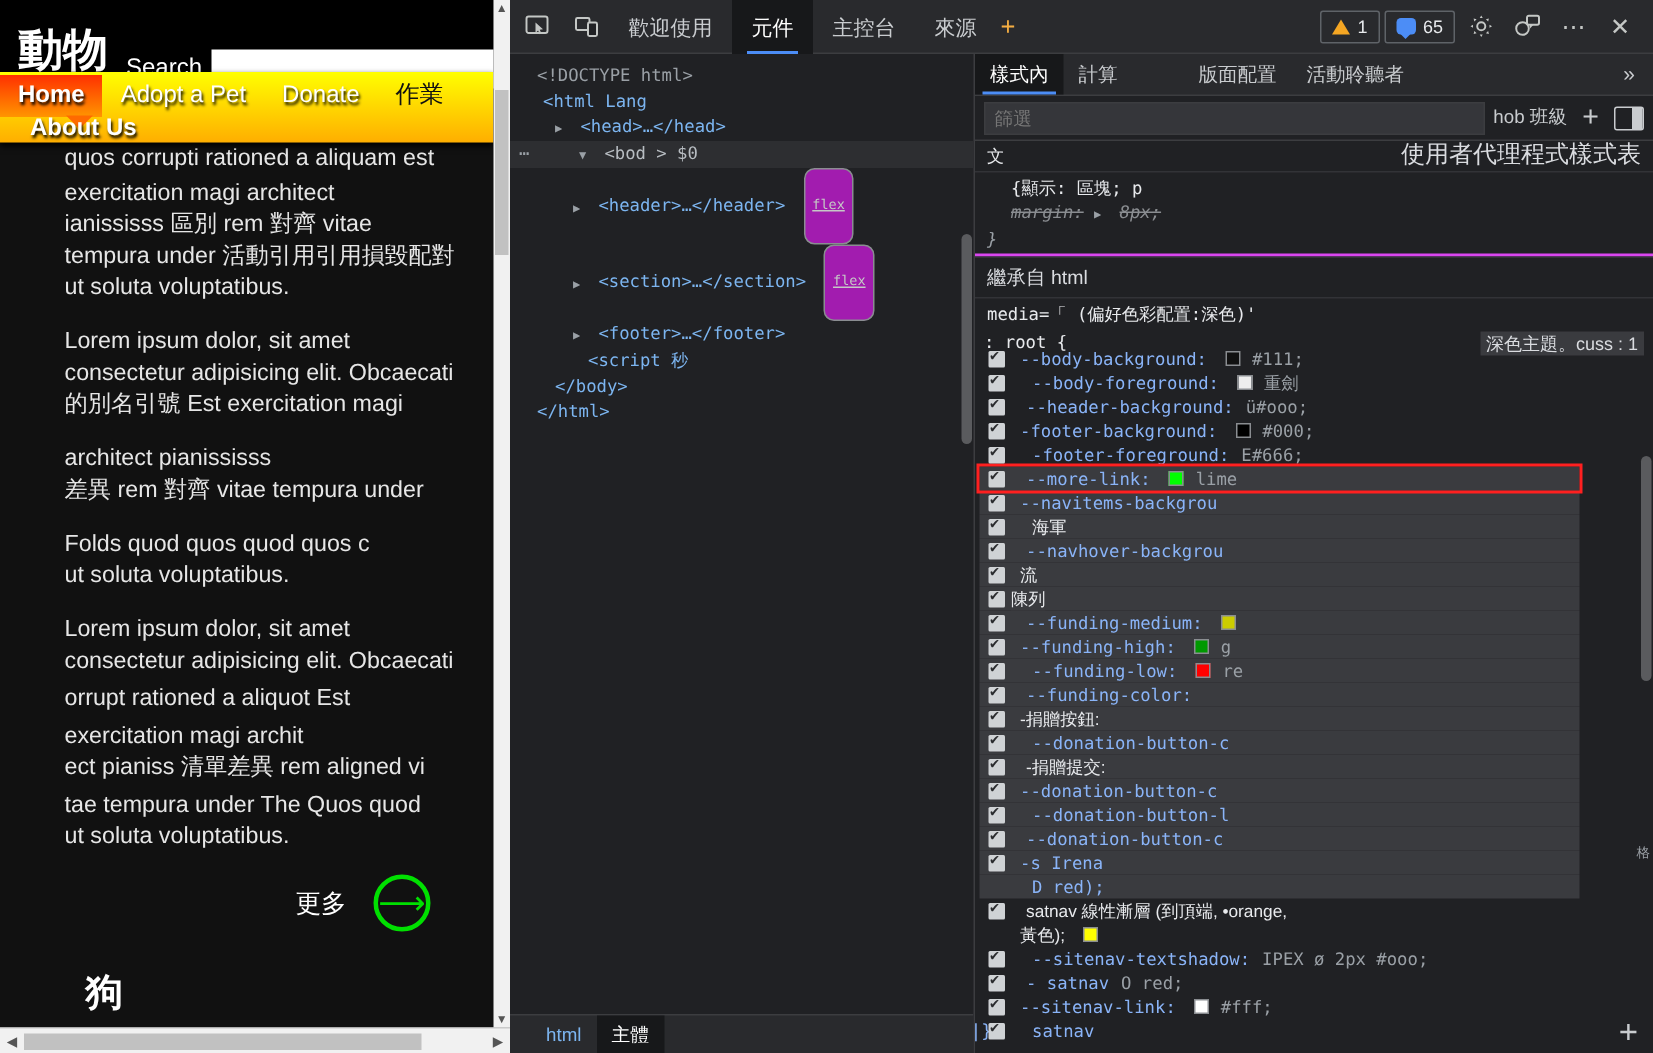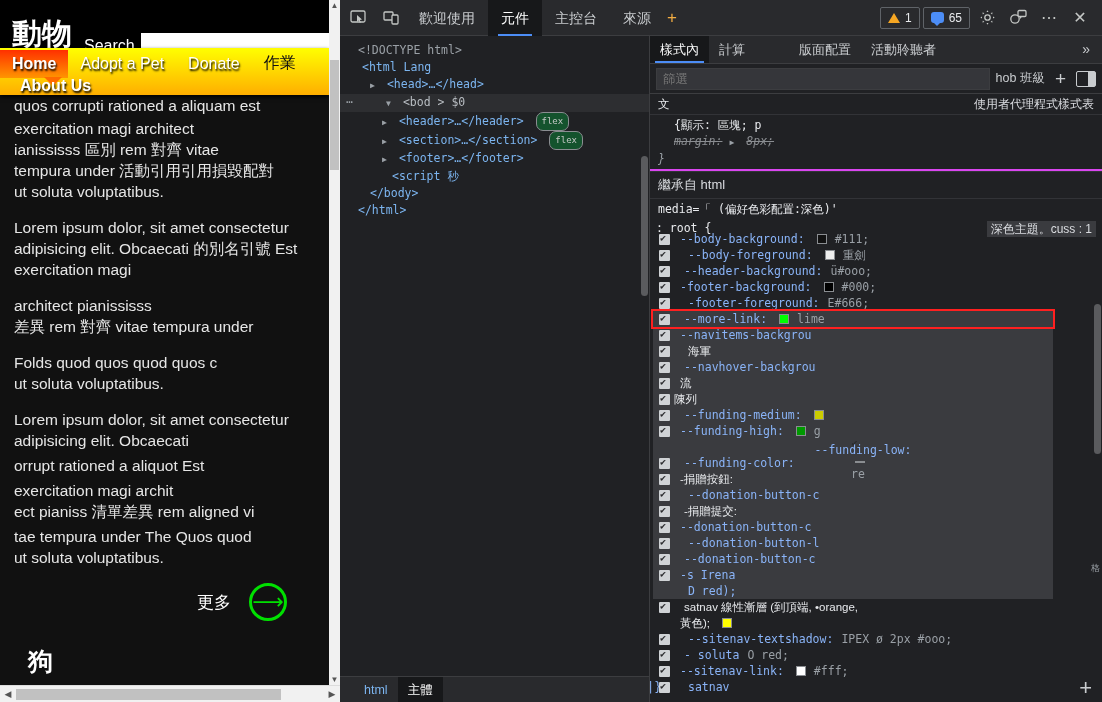--- a/index.html
+++ b/index.html
@@ -59,21 +59,21 @@
     position: absolute; left: 20px; top: 29px;
     color: #fff; font-size: 16px; font-weight: bold;
     text-shadow: 1px 2px 2px #000; cursor: pointer;
   }
   .nav-caret {
     position: absolute; left: 44px; top: 29px; width: 0; height: 0;
     border-left: 9px solid transparent; border-right: 9px solid transparent;
     border-top: 9px solid #ff6a00;
   }
   .article {
-    padding: 0 14px; color: #e8e8e8;
+    padding: 0 14px; color: #e8e8e8; margin-left: 29px;
   }
   .article p {
     margin: 0 0 15px 0; font-size: 15.5px; line-height: 21px;
     color: #e6e6e6;
   }
   .more-row {
     display: flex; align-items: center; justify-content: flex-end;
     gap: 18px; padding-right: 28px; margin-top: 14px; margin-bottom: 24px;
   }
   .more-text { color: #fff; font-size: 17px; }
@@ -174,22 +174,22 @@
   }
   .dom-line { padding-left: 10px; white-space: nowrap; position: relative; }
   .dom-line.sel { background: #2d2e31; }
   .tagname { color: #7cb5f0; }
   .doctype { color: #9aa0a6; }
   .triangle {
     display: inline-block; width: 10px; color: #9aa0a6; font-size: 8px;
   }
   .flexbadge {
     display: inline-block; border: 1px solid #8a8d91; border-radius: 7px;
-    padding: 0 5px; font-size: 9px; color: #c5c8c6; margin-left: 5px;
-    vertical-align: middle; background: #14532d;
+    padding: 16px 5px; font-size: 9px; color: #c5c8c6; margin-left: 5px;
+    vertical-align: middle; background: #a21caf; text-decoration: underline;
   }
   .ellipsis-dots { position: absolute; left: -14px; color: #9aa0a6; }
   .dollar0 { color: #b8bdc2; }
 
   .dom-vscroll {
     position: absolute; right: 0; top: 0; width: 9px; height: 100%;
     background: transparent;
   }
   .dom-vscroll .thumb {
     position: absolute; left: 1px; top: 120px; width: 7px; height: 140px;
@@ -246,21 +246,21 @@
 
   .css-area {
     position: absolute; left: 0; right: 0; top: 58px; bottom: 28px;
     overflow: hidden; font-family: "DejaVu Sans Mono", monospace;
     font-size: 11.5px; line-height: 16px;
   }
   .rule-hdr {
     display: flex; justify-content: space-between; padding: 2px 8px;
     color: #e8eaed; border-bottom: 1px solid #323337;
   }
-  .rule-hdr .origin { color: #dadce0; font-family: "Liberation Sans", sans-serif; font-size: 12px; }
+  .rule-hdr .origin { color: #dadce0; font-family: "Liberation Sans", sans-serif; font-size: 16px; }
   .rule { padding: 2px 0 2px 8px; border-bottom: 2px solid #d946ef; }
   .sel-txt { color: #e8eaed; }
   .prop-line { padding-left: 16px; }
   .prop-name { color: #8ab4f8; }
   .prop-val { color: #9aa0a6; }
   .struck { text-decoration: line-through; color: #8a8d91; font-style: italic; }
   .inherit-hdr {
     padding: 5px 8px; color: #dadce0; font-family: "Liberation Sans", sans-serif;
     font-size: 13px; border-bottom: 1px solid #323337; border-top: 1px solid #323337;
   }
@@ -605,21 +605,21 @@
           <span class="chk"></span>
           <span class="vname" style="margin-left: 10px;">--funding-medium:</span>
           <span class="swatch" style="background: rgb(204, 204, 0); margin-left: 8px;"></span>
         </div>
         <div class="var-row hl-bar" style="height: 16px;">
           <span class="chk"></span>
           <span class="vname" style="margin-left: 6px;">--funding-high:</span>
           <span class="swatch" style="background: rgb(0, 153, 0); margin-left: 8px;"></span>
           <span class="vval" style="margin-left: 4px;">g</span>
         </div>
-        <div class="var-row hl-bar" style="height: 16px; flex-direction: column;">
+        <div class="var-row hl-bar" style="height: 16px;">
           <span class="chk"></span>
           <span class="vname" style="margin-left: 14px;">--funding-low:</span>
           <span class="swatch" style="background: rgb(255, 0, 0); margin-left: 8px;"></span>
           <span class="vval" style="margin-left: 4px;">re</span>
         </div>
         <div class="var-row hl-bar" style="height: 16px;">
           <span class="chk"></span>
           <span class="vname" style="margin-left: 10px;">--funding-color:</span>
         </div>
         <div class="var-row hl-bar" style="height: 16px;">
@@ -663,21 +663,21 @@
           <span class="vname cjk" style="margin-left: 6px;">黃色);</span>
           <span class="swatch" style="background: rgb(255, 255, 0); margin-left: 8px;"></span>
         </div>
         <div class="var-row" style="height: 16px;">
           <span class="chk"></span>
           <span class="vname" style="margin-left: 14px;">--sitenav-textshadow:</span>
           <span class="vval" style="margin-left: 4px;">IPEX ø 2px #ooo;</span>
         </div>
         <div class="var-row" style="height: 16px;">
           <span class="chk"></span>
-          <span class="vname" style="margin-left: 10px;">- soluta</span>
+          <span class="vname" style="margin-left: 10px;">- satnav</span>
           <span class="vval" style="margin-left: 4px;">O red;</span>
         </div>
         <div class="var-row" style="height: 16px;">
           <span class="chk"></span>
           <span class="vname" style="margin-left: 6px;">--sitenav-link:</span>
           <span class="swatch" style="background: rgb(255, 255, 255); margin-left: 8px;"></span>
           <span class="vval" style="margin-left: 4px;">#fff;</span>
         </div>
         <div class="var-row" style="height: 16px;">
           <span class="chk"></span>

